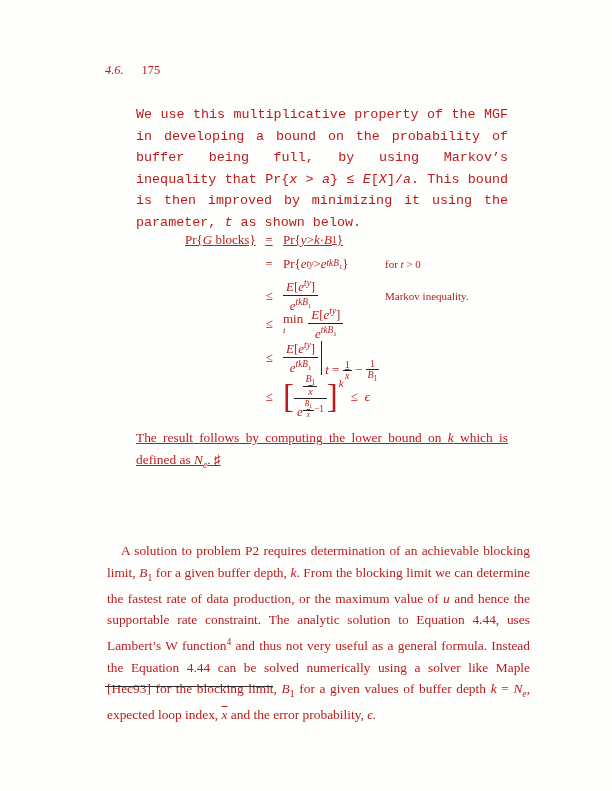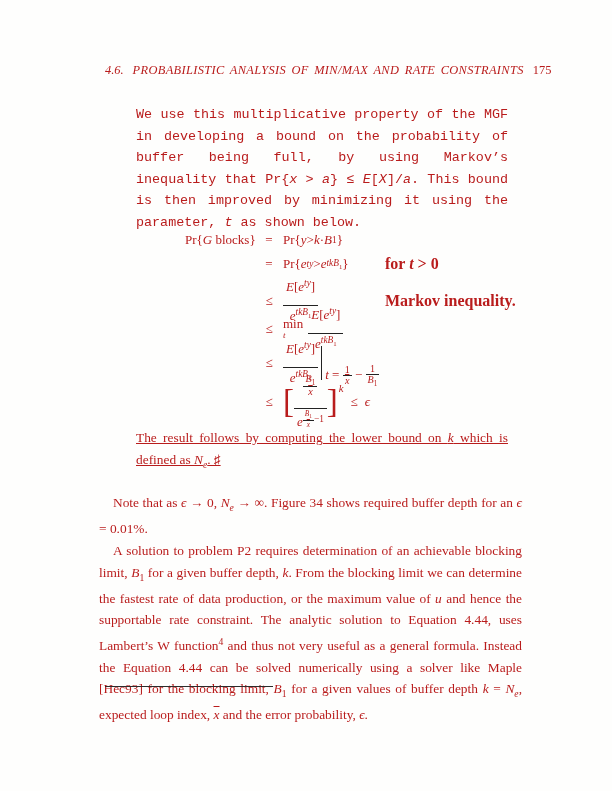--- a/index.html
+++ b/index.html
@@ -12,35 +12,35 @@
   .header { position:absolute; left:105px; top:63px; width:450px; font-size:12.4px; display:flex; white-space:nowrap; }
   .sec { font-style:italic; margin-right:9px; }
   .htitle { font-style:italic; letter-spacing:0.35px; word-spacing:2px; }
   .pnum { margin-left:9px; font-style:normal; }
 
   
   .para { position:absolute; margin:0; font-size:13.4px; line-height:21.5px; text-align:justify; }
   .p-intro  { left:136px; top:104px; width:372px;font-family:Liberation Mono, monospace; }
   .p-result { left:136px; top:427px; width:372px;text-decoration:underline; }
   .p-note   { left:99px;  top:492px; width:423px; text-indent:14px; }
-  .p-body   { left:99px;  top:540px; width:423px; text-indent:14px; }
+  .p-body   { left:107px;  top:540px; width:423px; text-indent:14px; }
 
   
   .equation { position:absolute; left:185px; top:222px; width:375px; height:210px; font-size:13px; }
   .eq-row { position:absolute; left:0; width:100%; display:flex; align-items:center; }
-  .eq-r0 { top:10px; } .eq-r1 { top:34px; } .eq-r2 { top:56px; }
+  .eq-r0 { top:10px;text-decoration:underline; } .eq-r1 { top:34px; } .eq-r2 { top:56px; }
   .eq-r3 { top:84px; } .eq-r4 { top:118px; } .eq-r5 { top:152px; }
   .eq-lhs { width:70px; white-space:nowrap; }
   .eq-rel { width:28px; text-align:center; }
   .eq-rhs { display:inline-flex; align-items:center; white-space:nowrap; }
-  .eq-note { position:absolute; left:200px; font-size:16px; white-space:nowrap;font-weight:bold; }
+  .eq-note { position:absolute; left:200px; font-size:11px; white-space:nowrap; }
 
   
   .frac { display:inline-block; vertical-align:middle; text-align:center; line-height:1.08; }
-  .frac > .num { display:block; border-bottom:1px solid #222; padding:0 3px 11px; }
+  .frac > .num { display:block; border-bottom:1px solid #222; padding:0 3px 1px; }
   .frac > .den { display:block; padding:1px 3px 0; }
   .sfrac { display:inline-block; vertical-align:middle; text-align:center; font-size:0.78em; line-height:1.0; }
   .sfrac > .num { display:block; border-bottom:1px solid #222; padding:0 2px; }
   .sfrac > .den { display:block; padding:0 2px; }
   .minop { display:inline-flex; flex-direction:column; align-items:flex-start; line-height:1; margin-right:5px; }
   .minop .ms { font-size:0.7em; margin-top:1px; }
   .eval { display:inline-flex; align-items:center; }
   .ebar { width:1px; height:34px; background:#222; margin-left:3px; display:inline-block; }
   .esub { position:relative; top:13px; margin-left:3px; white-space:nowrap; }
   .brk { font-size:33px; line-height:0.8; position:relative; top:-1px; font-style:normal; }
@@ -54,21 +54,20 @@
   .fnrule { position:absolute; left:105px; top:686px; width:168px; height:1px; background:#2b2b2b; }
   .footnote { position:absolute; left:105px; top:690px; width:422px; margin:0; font-size:10.8px; line-height:14px; }
 </style>
 </head>
 <body>
 
 <div class="page">
 
   <div class="header">
     <span class="sec">4.6.</span>
-    <span class="htitle">PROBABILISTIC ANALYSIS OF MIN/MAX AND RATE CONSTRAINTS</span>
     <span class="pnum">175</span>
   </div>
 
   <p class="para p-intro">We use this multiplicative property of the MGF in developing a bound on the probability of buffer being full, by using Markov’s inequality that Pr{<i>x</i> &gt; <i>a</i>} ≤ <i>E</i>[<i>X</i>]/<i>a</i>.  This bound is then improved by minimizing it using the parameter, <i>t</i> as shown below.</p>
 
   <div class="equation">
     <div class="eq-row eq-r0">
       <span class="eq-lhs">Pr{<i>G</i> blocks}</span>
       <span class="eq-rel">=</span>
       <span class="eq-rhs">Pr{<i>y</i> &gt; <i>k</i> · <i>B</i><sub>1</sub>}</span>
@@ -134,19 +133,18 @@
           <sup class="bk"><i>k</i></sup>
           <span class="lesp">≤</span>
           <i>ϵ</i>
         </span>
       <span class="eq-note"></span>
     </div>
   </div>
 
   <p class="para p-result">The result follows by computing the lower bound on <i>k</i> which is defined as <i>N<sub>e</sub></i>. ♯</p>
 
-  <p class="para p-note">Note that as <i>ϵ</i> → 0, <i>N<sub>e</sub></i> → ∞.  Figure 34 shows required buffer depth for an <i>ϵ</i> = 0.01%.</p>
 
   <p class="para p-body">A solution to problem P2 requires determination of an achievable blocking limit, <i>B</i><sub>1</sub> for a given buffer depth, <i>k</i>.  From the blocking limit we can determine the fastest rate of data production, or the maximum value of <i>u</i> and hence the supportable rate constraint. The analytic solution to Equation 4.44, uses Lambert’s W function<sup>4</sup> and thus not very useful as a general formula.  Instead the Equation 4.44 can be solved numerically using a solver like Maple [Hec93] for the blocking limit, <i>B</i><sub>1</sub> for a given values of buffer depth <i>k</i> = <i>N<sub>e</sub></i>, expected loop index, <span class="ov"><i>x</i></span> and the error probability, <i>ϵ</i>.</p>
 
   <div class="fnrule"></div>
 
 </div>
 
 </body></html>

